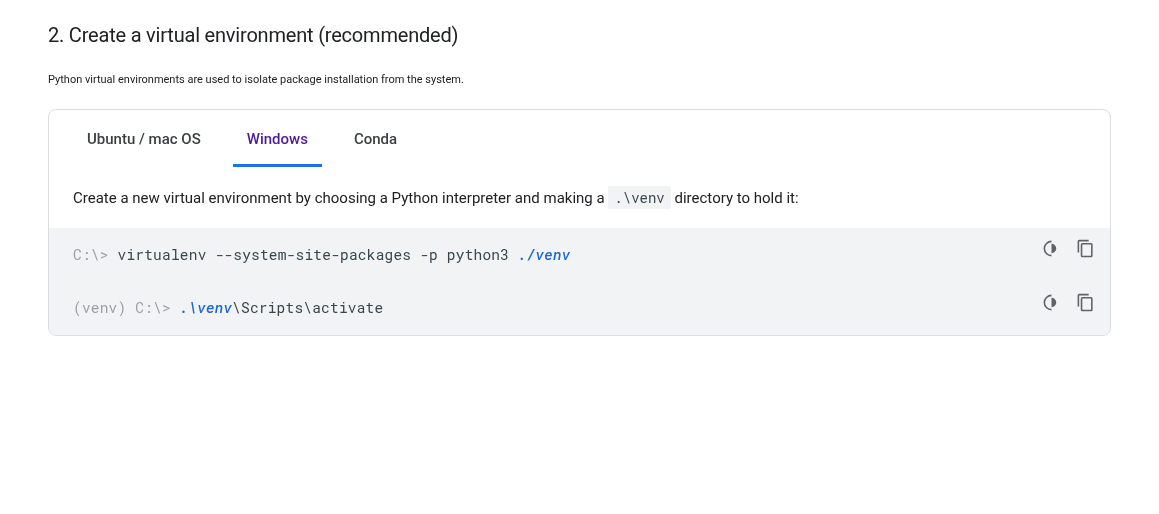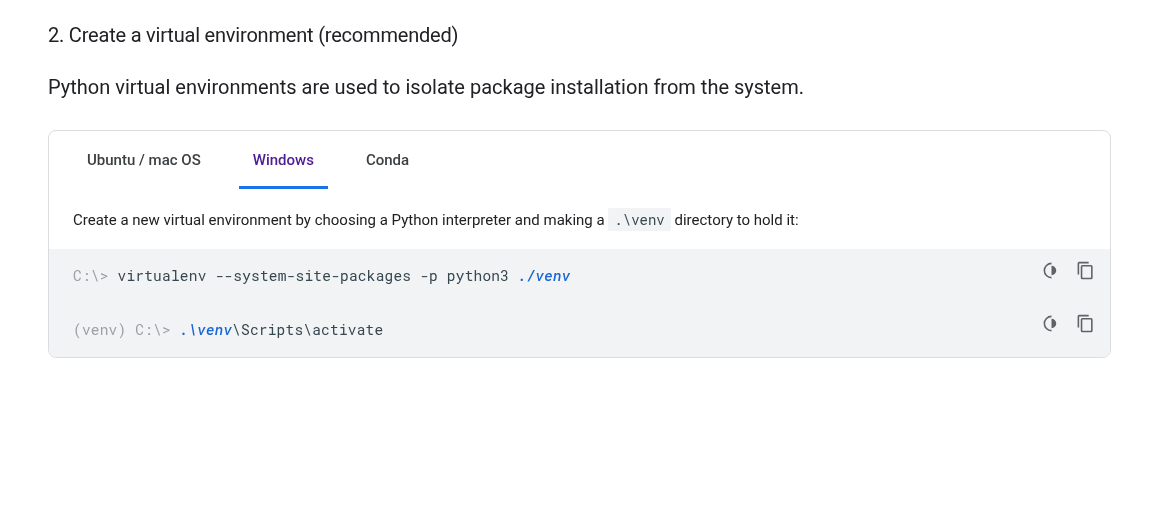--- a/index.html
+++ b/index.html
@@ -13,32 +13,32 @@
     }
     h2 {
       font-size: 20px;
       font-weight: 400;
       color: #202124;
       margin-bottom: 22px;
       letter-spacing: -0.2px;
     }
     .intro {
       color: #202124;
-      margin-bottom: 28px;
-      font-size: 20px;
+      margin-bottom: 20px;
+      font-size: 11px;
     }
     .card {
       border: 1px solid #dadce0;
       border-radius: 8px;
       overflow: hidden;
     }
     .tabs {
       display: flex;
       padding: 0 24px;
-      gap: 24px;
+      gap: 18px;
       border-bottom: 1px solid transparent;
     }
     .tab {
       padding: 18px 14px 14px 14px;
       font-size: 15px;
       color: #3c4043;
       cursor: pointer;
       border-bottom: 3px solid transparent;
       margin-bottom: -1px;
       font-weight: 500;

